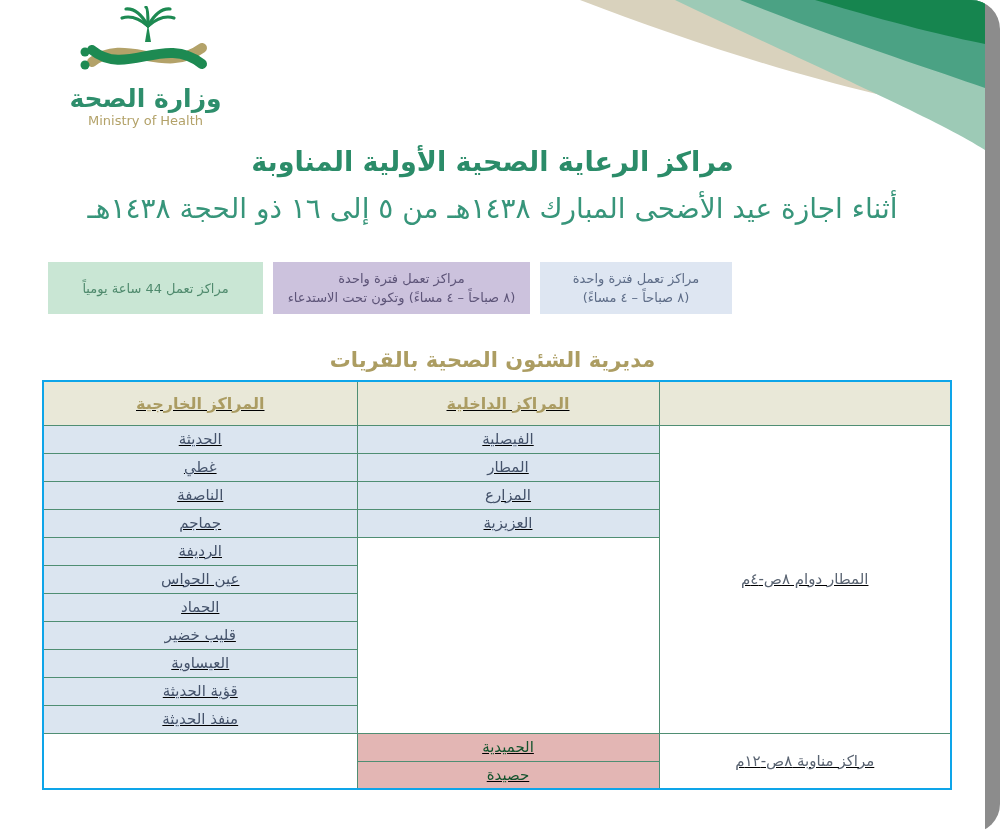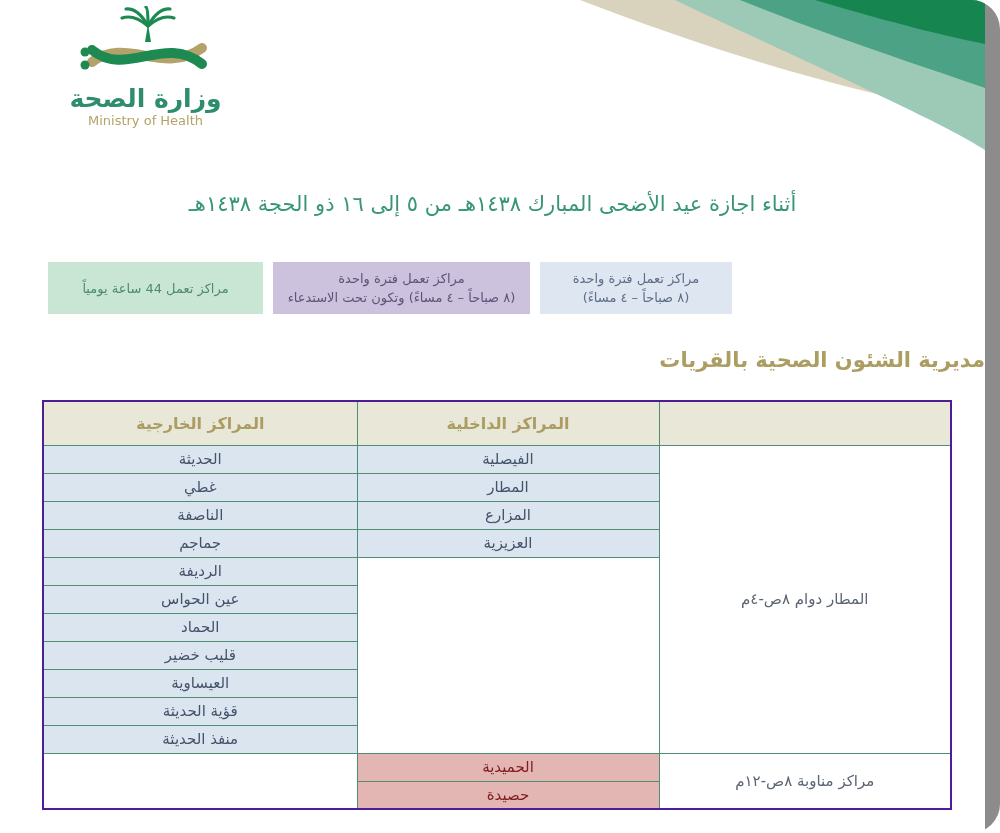--- a/index.html
+++ b/index.html
@@ -14,43 +14,43 @@
 
   
   .logo { position:absolute; left:68px; top:6px; width:155px; text-align:center; }
   .logo svg { display:block; margin:0 auto; }
   .logo-ar { font-size:25px; color:#2e8e6c; font-weight:bold; margin-top:-4px; }
   .logo-en { font-size:13px; color:#b3a269; margin-top:0px; }
 
   .title { position:absolute; top:146px; left:0; width:985px; text-align:center;
            font-size:27px; font-weight:bold; color:#2b8c69; }
   .subtitle { position:absolute; top:192px; left:0; width:985px; text-align:center;
-           font-size:21px; font-weight:normal; color:#37957a; }
+           font-size:28px; font-weight:normal; color:#37957a; }
 
   
   .legend { position:absolute; left:48px; top:262px; width:871px; display:flex; gap:10px; direction:ltr; }
   .lg { height:52px; display:flex; flex-direction:column; justify-content:center;
         text-align:center; font-size:13px; line-height:19px; }
   .lg-green  { width:215px; background:#c9e6d4; color:#4f8a6d; }
   .lg-pink   { width:177px; background:#e9b9b9; color:#7d4949; }
   .lg-purple { width:257px; background:#ccc2dd; color:#5d5478; }
   .lg-blue   { width:192px; background:#dee6f2; color:#5e6d88; }
 
-  .section { position:absolute; top:348px; left:0; width:985px; text-align:right;
+  .section { position:absolute; top:348px; left:0; width:985px; text-align:center;
              font-size:21px; font-weight:bold; color:#ac9d62; }
 
   
-  table.centers { position:absolute; left:42px; top:400px; border-collapse:collapse;
-                  table-layout:fixed; width:908px; border:2px solid #4c1d95; }
+  table.centers { position:absolute; left:42px; top:380px; border-collapse:collapse;
+                  table-layout:fixed; width:908px; border:2px solid #0ea5e9;text-decoration:underline; }
   table.centers td, table.centers th { border:1px solid #4f8e73; text-align:center;
                   vertical-align:middle; font-size:15px; overflow:hidden; }
   table.centers th { height:44px; background:#e9e8d8; color:#ab9c62; font-weight:bold; font-size:16px; }
   tr.r { height:28px; }
   td.blue { background:#dbe5f0; color:#44526a; }
-  td.pink { background:#e3b6b4; color:#7f1d1d; }
+  td.pink { background:#e3b6b4; color:#14532d; }
   td.white { background:#ffffff; }
   td.rlabel { background:#ffffff; color:#5a6472; font-size:15px; }
 </style>
 </head>
 <body>
 
 <div class="page">
 
   <svg class="swoosh" viewBox="0 0 500 160" aria-hidden="true">
     <path d="M 95,0 C 230,52 380,98 500,115 L 500,0 Z" fill="#d9d2bd"></path>
@@ -75,20 +75,21 @@
 
       <path d="M 16,56 C 50,30 88,70 126,42" stroke="#b3a269" stroke-width="10" fill="none" stroke-linecap="round"></path>
       <path d="M 16,44 C 50,72 88,28 126,58" stroke="#1d8a52" stroke-width="10" fill="none" stroke-linecap="round"></path>
       <circle cx="9" cy="46" r="4.5" fill="#1d8a52"></circle>
       <circle cx="9" cy="59" r="4.5" fill="#1d8a52"></circle>
     </svg>
     <div class="logo-ar" dir="rtl">وزارة الصحة</div>
     <div class="logo-en">Ministry of Health</div>
   </div>
 
+  <div class="title" dir="rtl">مراكز الرعاية الصحية الأولية المناوبة</div>
   <div class="subtitle" dir="rtl">أثناء اجازة عيد الأضحى المبارك ١٤٣٨هـ من ٥ إلى ١٦ ذو الحجة ١٤٣٨هـ</div>
 
   <div class="legend">
     <div class="lg lg-green" dir="rtl">
       <div>مراكز تعمل 44 ساعة يومياً</div>
     </div>
     <div class="lg lg-purple" dir="rtl">
       <div>مراكز تعمل فترة واحدة</div>
       <div>(٨ صباحاً – ٤ مساءً) وتكون تحت الاستدعاء</div>
     </div>

